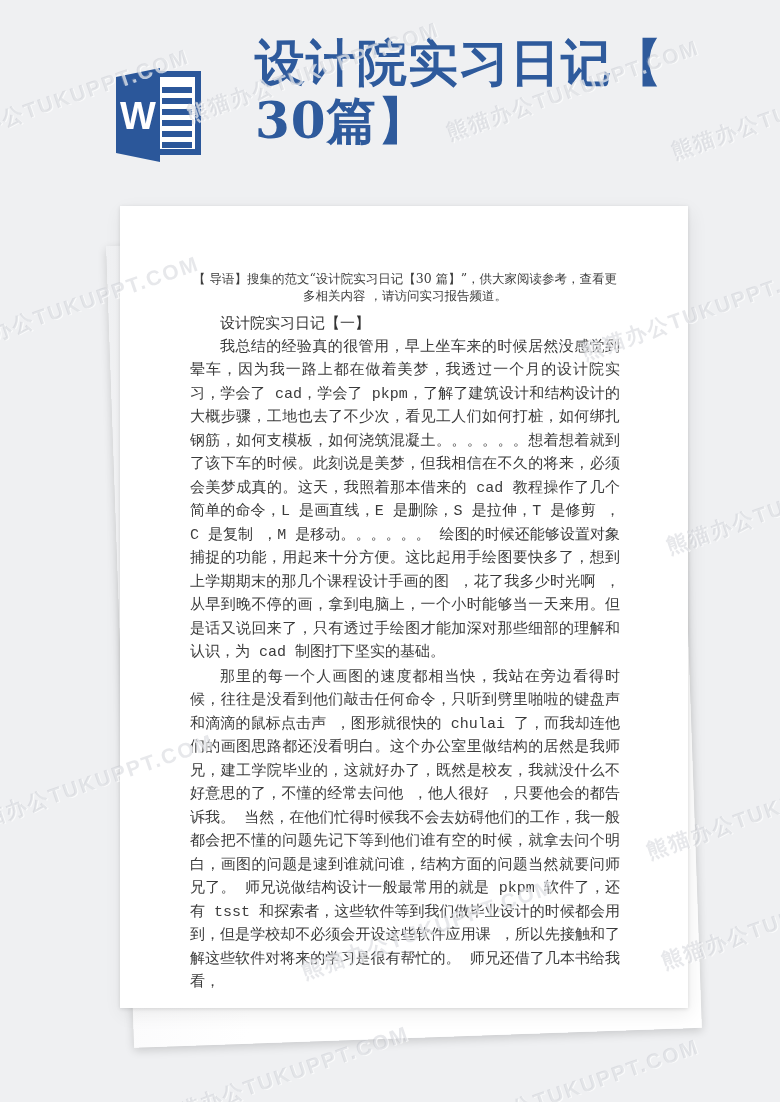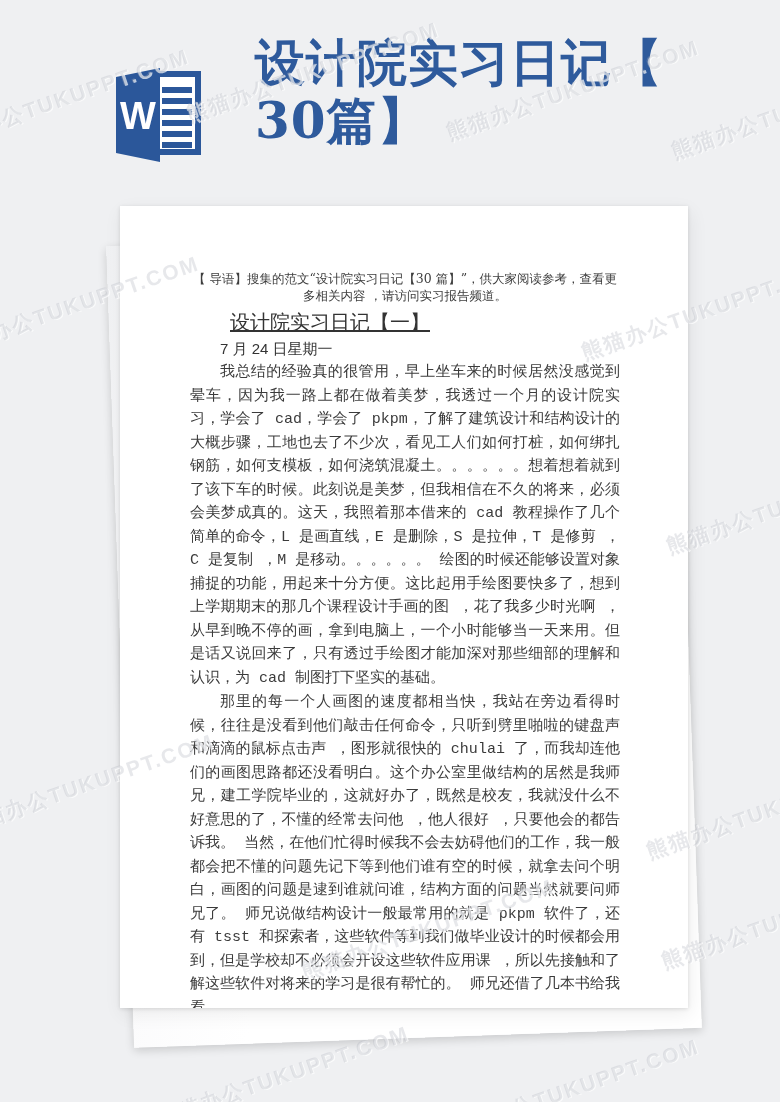--- a/index.html
+++ b/index.html
@@ -19,21 +19,21 @@
   .sheet.back{z-index:1;transform:translateY(30px) rotate(-2deg);
               background:linear-gradient(97deg,#f0f1f3 0%,#fbfbfc 12%,#ffffff 32%);
               box-shadow:0 3px 10px rgba(0,0,0,0.16);}
   .sheet.main{z-index:2;box-sizing:border-box;padding:64px 68px 0 70px;overflow:hidden;
               box-shadow:0 1px 4px rgba(0,0,0,0.12),2px 6px 18px rgba(0,0,0,0.07);}
 
   
   .intro{margin:0 2px 7px;font-family:"DejaVu Serif",serif;font-size:12.5px;line-height:17px;
          text-align:center;color:#3e3e3e;}
   .doc-body{font-size:15px;line-height:23.5px;color:#3b3b3b;text-align:justify;}
-  .entry-title{font-size:20px;font-weight:400;color:#333;margin:4px 0 0;text-indent:2em;text-decoration:underline;}
+  .entry-title{font-size:15px;font-weight:400;color:#333;margin:4px 0 0;text-indent:2em;}
   .entry-date{font-size:15px;font-weight:400;color:#333;margin:2px 0 0;text-indent:2em;}
   .entry-text{margin:1px 0 0;text-indent:2em;font-family:Liberation Mono, monospace;}
 
   
   .watermarks{position:absolute;inset:0;z-index:10;pointer-events:none;}
   .wm{position:absolute;white-space:nowrap;font-weight:bold;font-size:21px;letter-spacing:2px;
       color:rgba(174,179,188,0.30);text-shadow:1px 1px 0 rgba(255,255,255,0.70);
       transform:rotate(-19deg);}
   .wm:nth-of-type(1){left:-70px;top:85px;}
   .wm:nth-of-type(2){left:180px;top:58px;}
@@ -54,21 +54,20 @@
 <body>
 
 <div class="stage">
 
   <div class="sheet back"></div>
 
   <div class="sheet main">
     <p class="intro">【 导语】搜集的范文“设计院实习日记【30 篇】”，供大家阅读参考，查看更多相关内容 ，请访问实习报告频道。</p>
     <div class="doc-body">
       <h2 class="entry-title">设计院实习日记【一】</h2>
-      <h3 class="entry-date">7 月 24 日星期一</h3>
       <p class="entry-text">我总结的经验真的很管用，早上坐车来的时候居然没感觉到晕车，因为我一路上都在做着美梦，我透过一个月的设计院实习，学会了 cad，学会了 pkpm，了解了建筑设计和结构设计的大概步骤，工地也去了不少次，看见工人们如何打桩，如何绑扎钢筋，如何支模板，如何浇筑混凝土。。。。。。想着想着就到了该下车的时候。此刻说是美梦，但我相信在不久的将来，必须会美梦成真的。这天，我照着那本借来的 cad 教程操作了几个简单的命令，L 是画直线，E 是删除，S 是拉伸，T 是修剪 ，C 是复制 ，M 是移动。。。。。。 绘图的时候还能够设置对象捕捉的功能，用起来十分方便。这比起用手绘图要快多了，想到上学期期末的那几个课程设计手画的图 ，花了我多少时光啊 ，从早到晚不停的画，拿到电脑上，一个小时能够当一天来用。但是话又说回来了，只有透过手绘图才能加深对那些细部的理解和认识，为 cad 制图打下坚实的基础。</p>
       <p class="entry-text">那里的每一个人画图的速度都相当快，我站在旁边看得时候，往往是没看到他们敲击任何命令，只听到劈里啪啦的键盘声和滴滴的鼠标点击声 ，图形就很快的 chulai 了，而我却连他们的画图思路都还没看明白。这个办公室里做结构的居然是我师兄，建工学院毕业的，这就好办了，既然是校友，我就没什么不好意思的了，不懂的经常去问他 ，他人很好 ，只要他会的都告诉我。 当然，在他们忙得时候我不会去妨碍他们的工作，我一般都会把不懂的问题先记下等到他们谁有空的时候，就拿去问个明白，画图的问题是逮到谁就问谁，结构方面的问题当然就要问师兄了。 师兄说做结构设计一般最常用的就是 pkpm 软件了，还有 tsst 和探索者，这些软件等到我们做毕业设计的时候都会用到，但是学校却不必须会开设这些软件应用课 ，所以先接触和了解这些软件对将来的学习是很有帮忙的。 师兄还借了几本书给我看，</p>
     </div>
   </div>
 
   <header class="doc-header">
     <span class="word-icon">
       <svg width="92" height="102" viewBox="0 0 92 102" aria-hidden="true">
         <rect x="42" y="10" width="44" height="78" fill="#ffffff" stroke="#2b579a" stroke-width="6"></rect>
         <g stroke="#2b579a" stroke-width="6">

